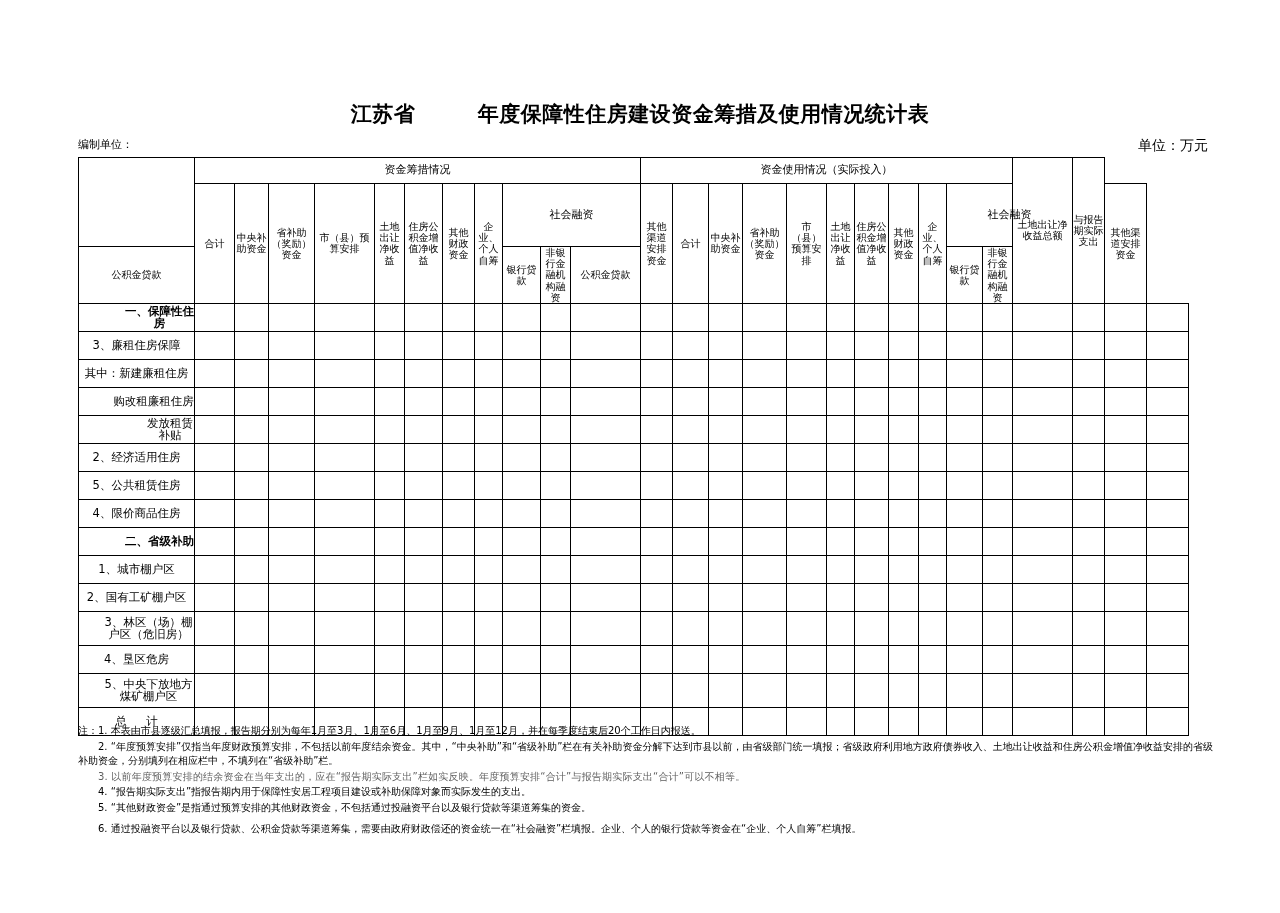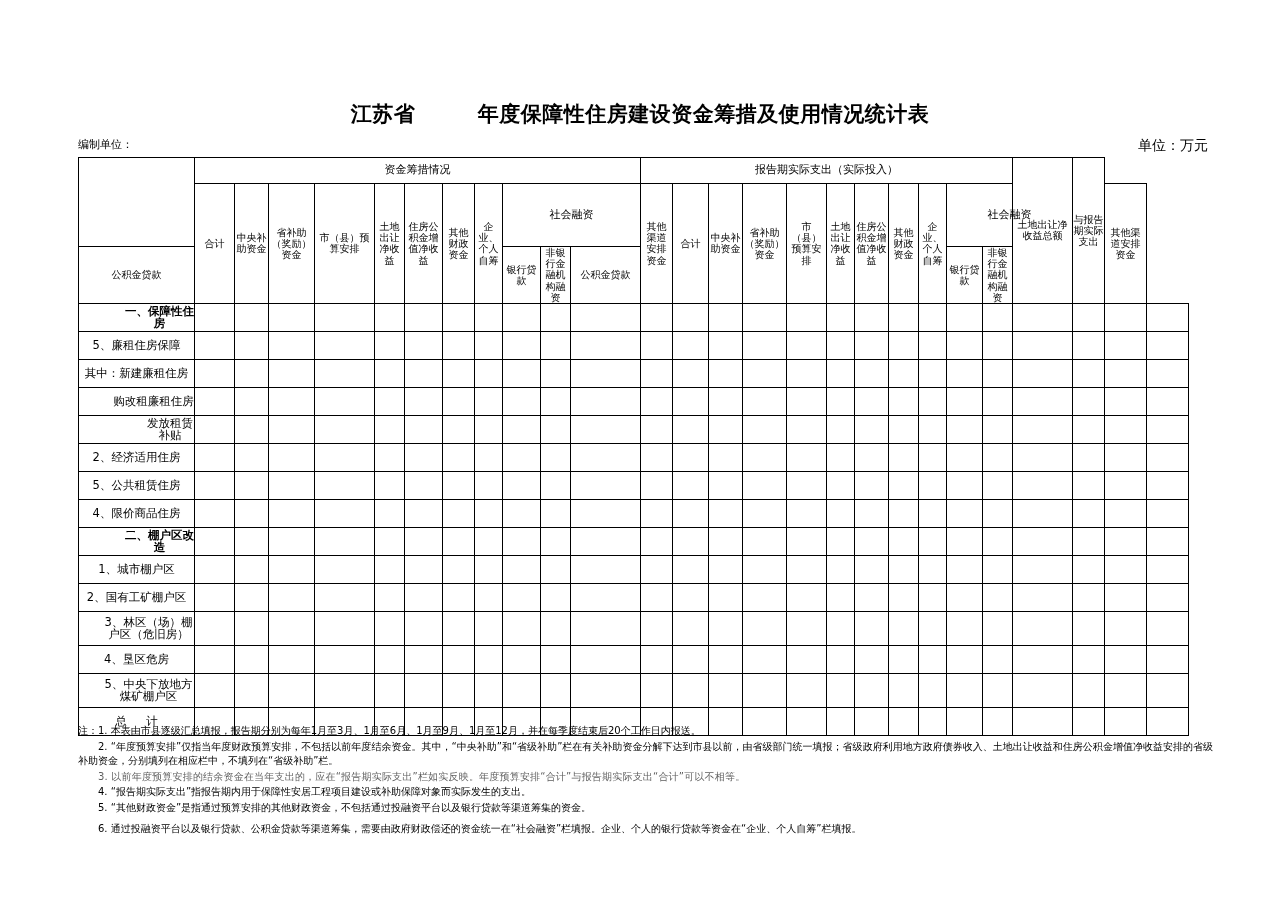--- a/index.html
+++ b/index.html
@@ -216,21 +216,21 @@
           <col style="width:30px">
           <col style="width:60px">
         <col style="width:32px">
         <col style="width:42px">
           <col style="width:42px">
       </colgroup>
       <thead>
         <tr>
           <th class="corner" rowspan="2"></th>
           <th class="grp" colspan="11">资金筹措情况</th>
-          <th class="grp" colspan="11">报告期实际支出（实际投入）</th>
+          <th class="grp" colspan="11">资金使用情况（实际投入）</th>
           <th class="tall" rowspan="3">
               <span class="lbl">土地出让净收益总额</span>
             </th>
           <th class="tall" rowspan="3">
               <span class="lbl">与报告期实际支出</span>
             </th>
         </tr>
         <tr>
           <th rowspan="2" class="sub">
               <span class="lbl">合计</span>
@@ -335,21 +335,21 @@
             <td></td>
             <td></td>
             <td></td>
             <td></td>
             <td></td>
             <td></td>
             <td></td>
             <td></td>
           </tr>
           <tr class="datarow">
-            <td class="rowlabel">5、廉租住房保障</td>
+            <td class="rowlabel">3、廉租住房保障</td>
             <td></td>
             <td></td>
             <td></td>
             <td></td>
             <td></td>
             <td></td>
             <td></td>
             <td></td>
             <td></td>
             <td></td>
@@ -538,21 +538,21 @@
             <td></td>
             <td></td>
             <td></td>
             <td></td>
             <td></td>
             <td></td>
             <td></td>
             <td></td>
           </tr>
           <tr class="datarow">
-            <td class="rowlabel bold">二、棚户区改造</td>
+            <td class="rowlabel bold">二、省级补助</td>
             <td></td>
             <td></td>
             <td></td>
             <td></td>
             <td></td>
             <td></td>
             <td></td>
             <td></td>
             <td></td>
             <td></td>

